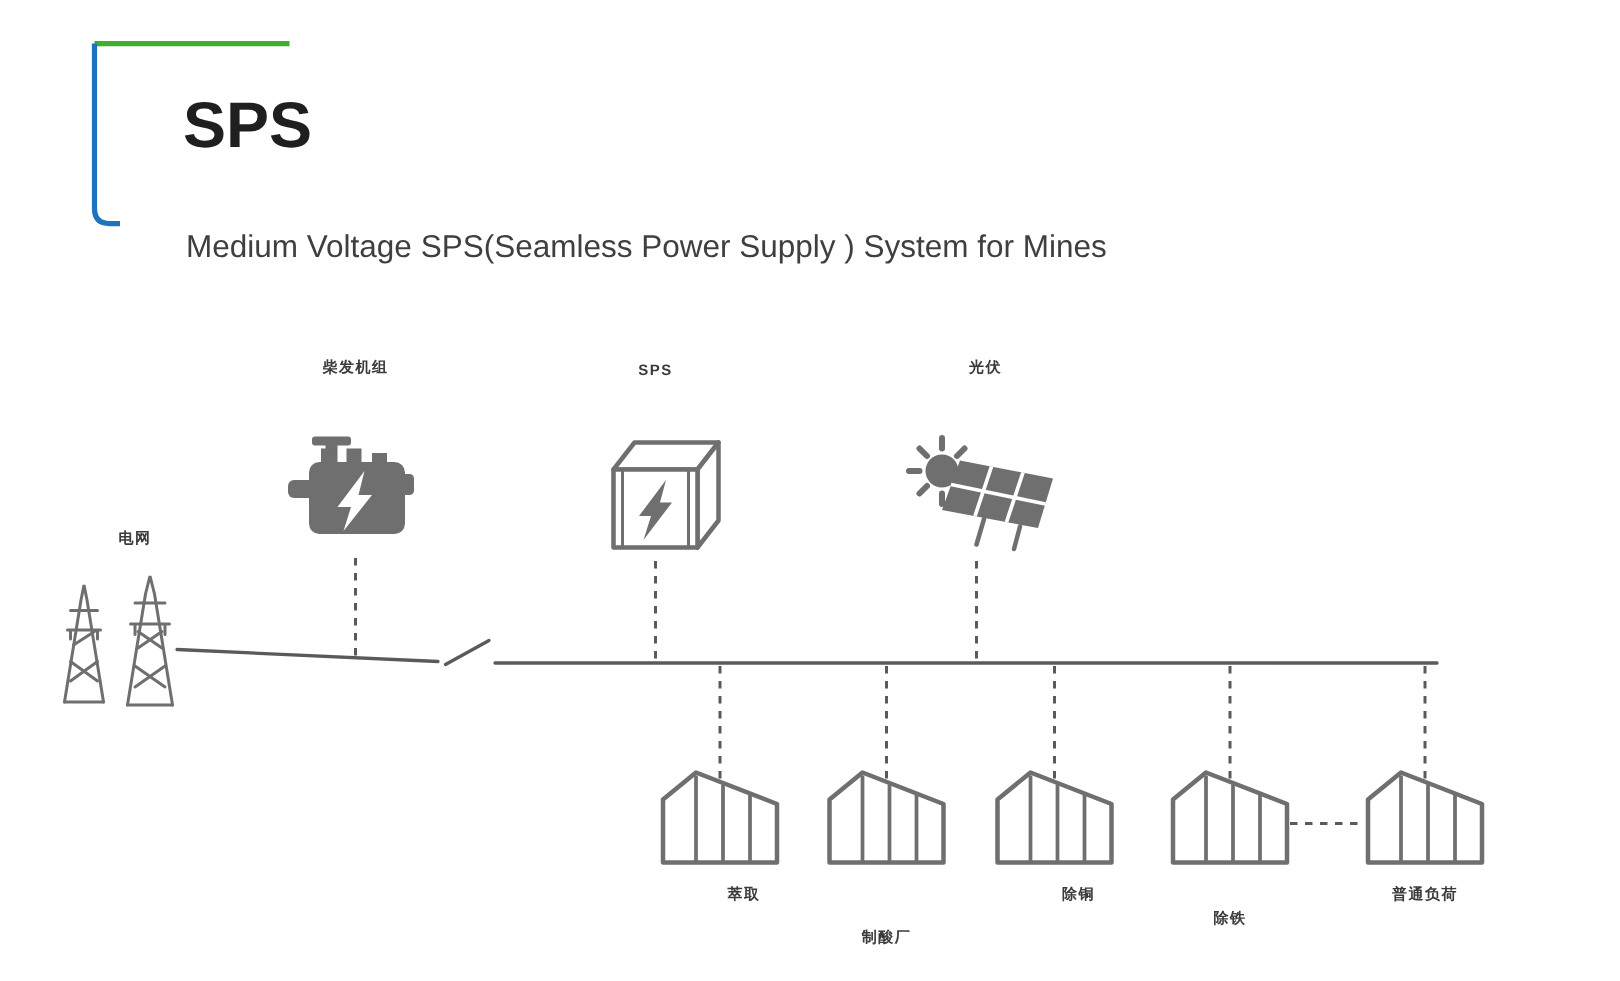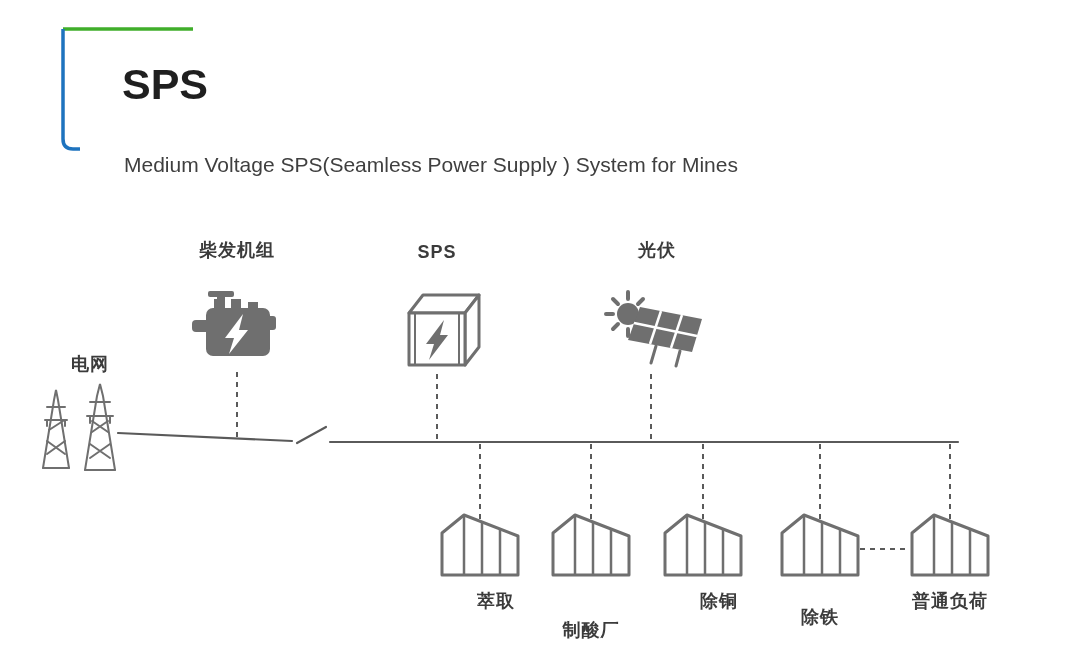--- a/index.html
+++ b/index.html
@@ -18,21 +18,21 @@
   }
   .title-latin{font-size:43px;font-weight:800;letter-spacing:0px;}
   .title-cn{font-size:35px;font-weight:700;letter-spacing:1px;}
   .subtitle{
     position:absolute;left:124px;top:122px;
     font-size:21px;color:#3f3f3f;font-weight:400;white-space:nowrap;margin-top:31px;
   }
   .diagram-svg{position:absolute;left:0;top:0;}
   .label{
     position:absolute;transform:translateX(-50%);
-    font-size:18px;font-weight:700;color:#3b3b3b;
+    font-size:10px;font-weight:700;color:#3b3b3b;
     letter-spacing:1px;white-space:nowrap;
   }
 </style>
 </head>
 <body>
 
 <div class="page">
 
   <svg class="bracket-svg" width="150" height="135" viewBox="0 0 150 135">
     <path d="M135,3 L5,3" stroke="#3fae2a" stroke-width="3.5" fill="none"></path>

